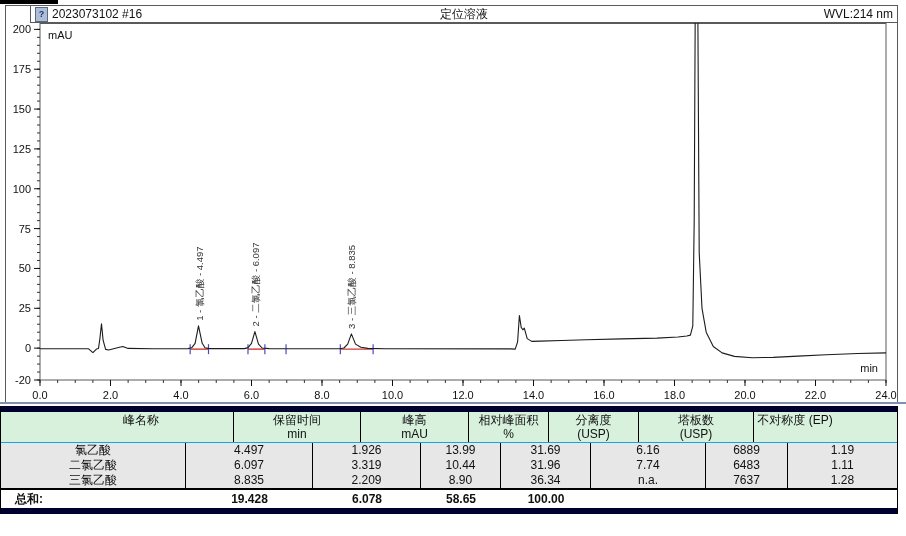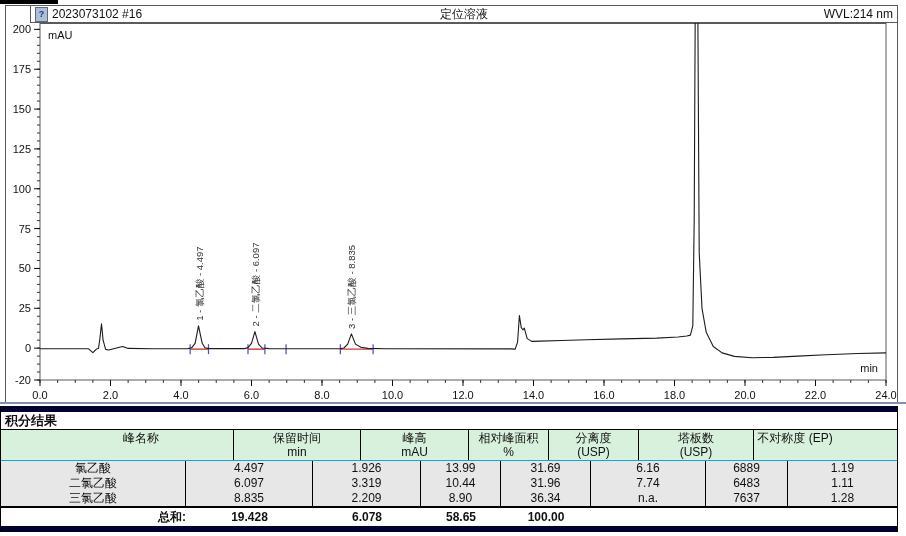--- a/index.html
+++ b/index.html
@@ -28,21 +28,21 @@
   .thead{background:var(--table-header-bg,#d8f1dd);border-bottom:1px solid #0ea5e9;padding-left:48px;}
   .th{border-right:1px solid #000;display:flex;flex-direction:column;align-items:center;
       justify-content:flex-start;font-size:12px;line-height:14px;height:30px;padding-top:1px;box-sizing:border-box;}
   .th:last-child{border-right:none;}
   .tbody{background:var(--table-row-bg,#e7e7e7);}
   .td{border-right:1px solid #000;font-size:12px;line-height:15px;height:15px;text-align:center;
       overflow:hidden;box-sizing:border-box;}
   .td:last-child{border-right:none;}
   .sum{border-top:2px solid #000;font-weight:bold;}
   .sum .td{border-right:none;height:18px;line-height:18px;}
-  .sum .sumlabel{text-align:right;padding-left:3px;}
+  .sum .sumlabel{text-align:left;padding-left:14px;}
 </style>
 </head>
 <body>
 
 <div id="root">
   <div class="tl-frag"></div>
 
   <div class="panel">
     <div class="hdr">
       <span class="inj">?</span>
@@ -213,21 +213,20 @@
         <text transform="translate(196.51925,297.8284375) rotate(-90)" font-size="9.5" fill="#333">1 - 氯乙酸 - 4.497</text>
         <text transform="translate(252.91925000000003,303.48625) rotate(-90)" font-size="9.5" fill="#333">2 - 二氯乙酸 - 6.097</text>
         <text transform="translate(349.43375000000003,305.940625) rotate(-90)" font-size="9.5" fill="#333">3 - 三氯乙酸 - 8.835</text>
       </svg>
   </div>
 
   <div class="divider"></div>
 
   <div class="results">
     <div class="bar top"></div>
-    <div class="rtitle">积分结果</div>
 
     <div class="row thead">
       <div class="th">
           <span>峰名称</span>
           <span></span>
         </div>
       <div class="th">
           <span>保留时间</span>
           <span>min</span>
         </div>

